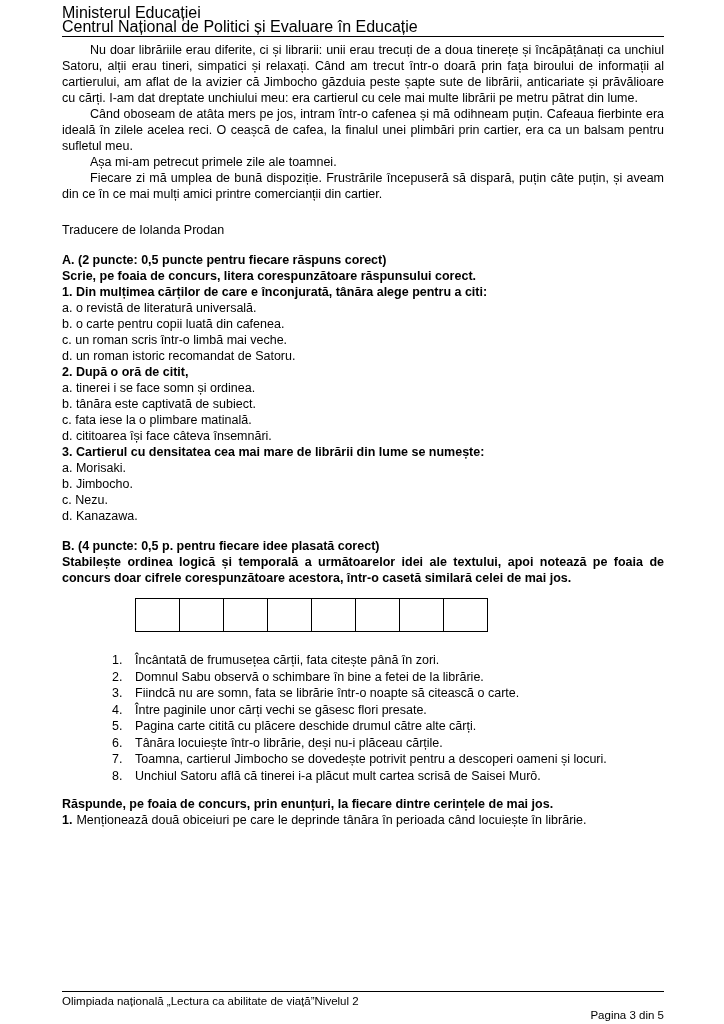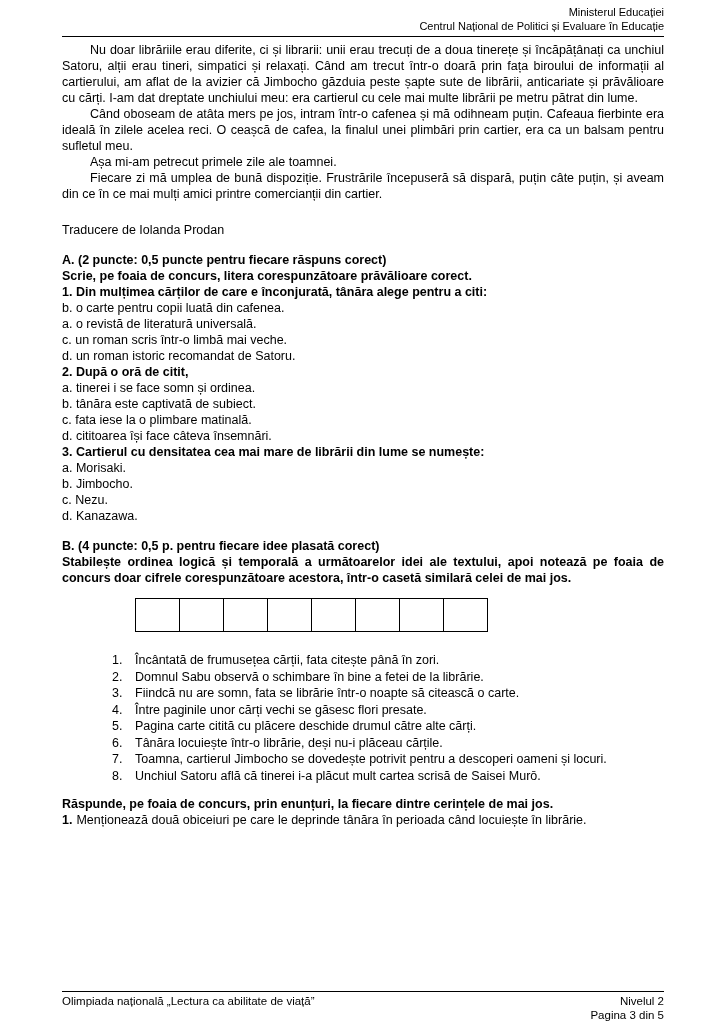--- a/index.html
+++ b/index.html
@@ -10,41 +10,41 @@
     font-family: "Liberation Sans", sans-serif;
     font-size: 12.5px;
     line-height: 16px;
     overflow: hidden;
   }
   .page {
     width: 724px; height: 1024px;
     padding: 6px 60px 2px 62px;
     display: flex; flex-direction: column;
   }
-  .doc-header { text-align: right; font-size: 11px; line-height: 13.5px; }
+  .doc-header { text-align: left; font-size: 16px; line-height: 13.5px; }
   .rule { border-bottom: 1px solid #000; margin-top: 3px; }
   .b { font-weight: bold; }
   .para { text-align: justify; text-indent: 28px; }
   .translator { text-align: left; margin-top: 20px; }
   .section-head { margin-top: 14px; }
   .question { }
   .boxes-row { display: flex; margin-top: 12px; margin-left: 73px; }
   .box-cell {
     width: 45px; height: 34px;
     border: 1px solid #000;
     margin-left: -1px;
   }
   .box-cell:first-child { margin-left: 0; }
   .order-list { margin-top: 20px; padding-left: 50px; }
   .order-item { display: flex; line-height: 16.5px; }
   .order-num { width: 23px; flex: 0 0 23px; }
   .sec-c { margin-top: 12px; }
   .c-item .num { font-weight: bold; margin-right: 4px; }
   .doc-footer { margin-top: auto; font-size: 11.5px; line-height: 14px; }
-  .footer-row { display: flex; justify-content: space-between; margin-top: 2px; }
+  .footer-row { display: flex; justify-content: flex-start; margin-top: 2px; }
   .footer-center { text-align: right; }
 </style>
 </head>
 <body>
 
 <div class="page">
 
   <div class="doc-header">
     <div>Ministerul Educației</div>
     <div>Centrul Național de Politici și Evaluare în Educație</div>
@@ -56,27 +56,27 @@
     <div style="margin-top:5px;">
       <p class="para">Nu doar librăriile erau diferite, ci și librarii: unii erau trecuți de a doua tinerețe și încăpățânați ca unchiul Satoru, alții erau tineri, simpatici și relaxați. Când am trecut într-o doară prin fața biroului de informații al cartierului, am aflat de la avizier că Jimbocho găzduia peste șapte sute de librării, anticariate și prăvălioare cu cărți. I-am dat dreptate unchiului meu: era cartierul cu cele mai multe librării pe metru pătrat din lume.</p>
       <p class="para">Când oboseam de atâta mers pe jos, intram într-o cafenea și mă odihneam puțin. Cafeaua fierbinte era ideală în zilele acelea reci. O ceașcă de cafea, la finalul unei plimbări prin cartier, era ca un balsam pentru sufletul meu.</p>
       <p class="para">Așa mi-am petrecut primele zile ale toamnei.</p>
       <p class="para">Fiecare zi mă umplea de bună dispoziție. Frustrările începuseră să dispară, puțin câte puțin, și aveam din ce în ce mai mulți amici printre comercianții din cartier.</p>
       <p class="translator">Traducere de Iolanda Prodan</p>
     </div>
 
     <div class="section-head">
       <p class="b">A. (2 puncte: 0,5 puncte pentru fiecare răspuns corect)</p>
-      <p class="b">Scrie, pe foaia de concurs, litera corespunzătoare prăvălioare corect.</p>
+      <p class="b">Scrie, pe foaia de concurs, litera corespunzătoare răspunsului corect.</p>
     </div>
 
     <div class="question">
       <p class="b">1. Din mulțimea cărților de care e înconjurată, tânăra alege pentru a citi:</p>
+      <p>a. o revistă de literatură universală.</p>
       <p>b. o carte pentru copii luată din cafenea.</p>
-      <p>a. o revistă de literatură universală.</p>
       <p>c. un roman scris într-o limbă mai veche.</p>
       <p>d. un roman istoric recomandat de Satoru.</p>
     </div>
 
     <div class="question">
       <p class="b">2. După o oră de citit,</p>
       <p>a. tinerei i se face somn și ordinea.</p>
       <p>b. tânăra este captivată de subiect.</p>
       <p>c. fata iese la o plimbare matinală.</p>
       <p>d. cititoarea își face câteva însemnări.</p>

